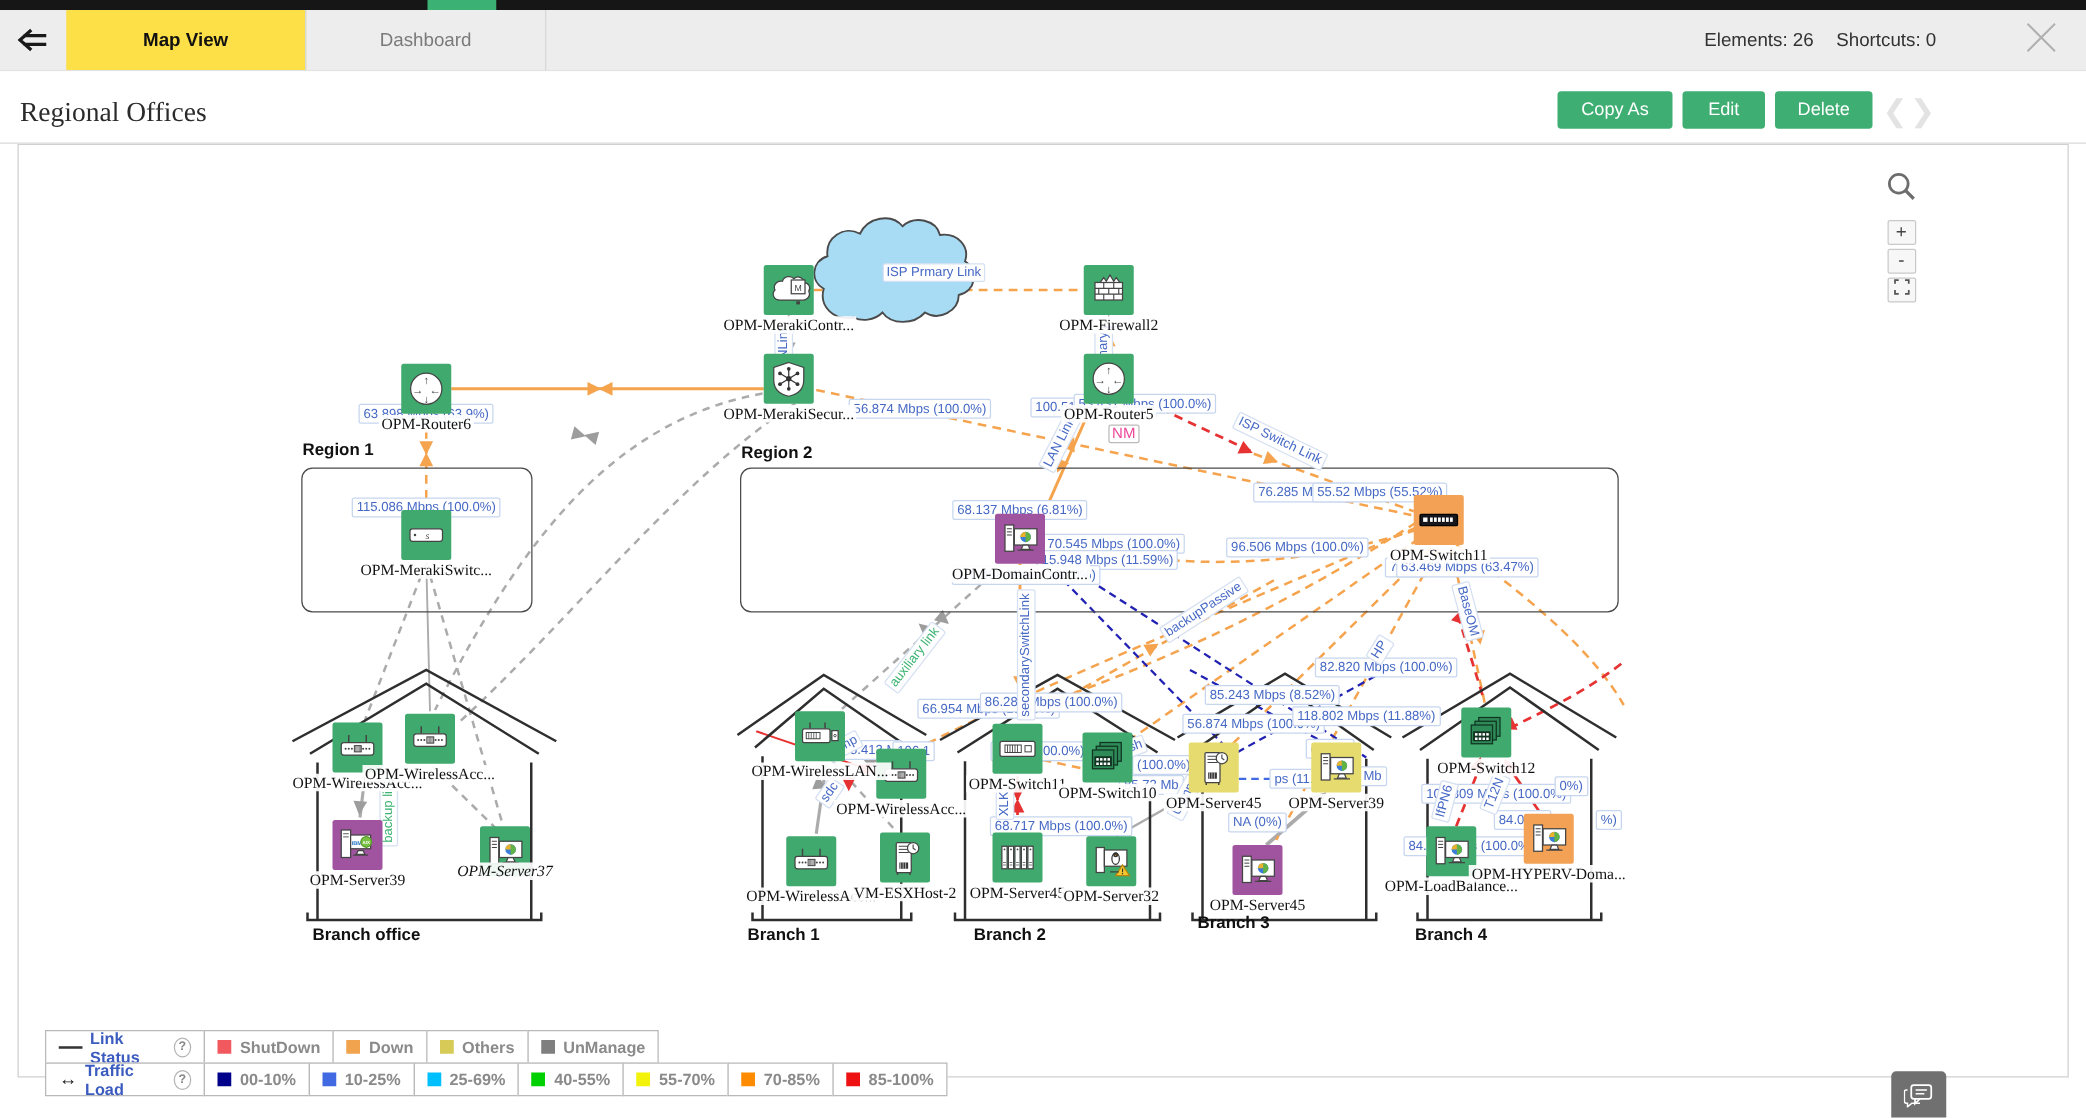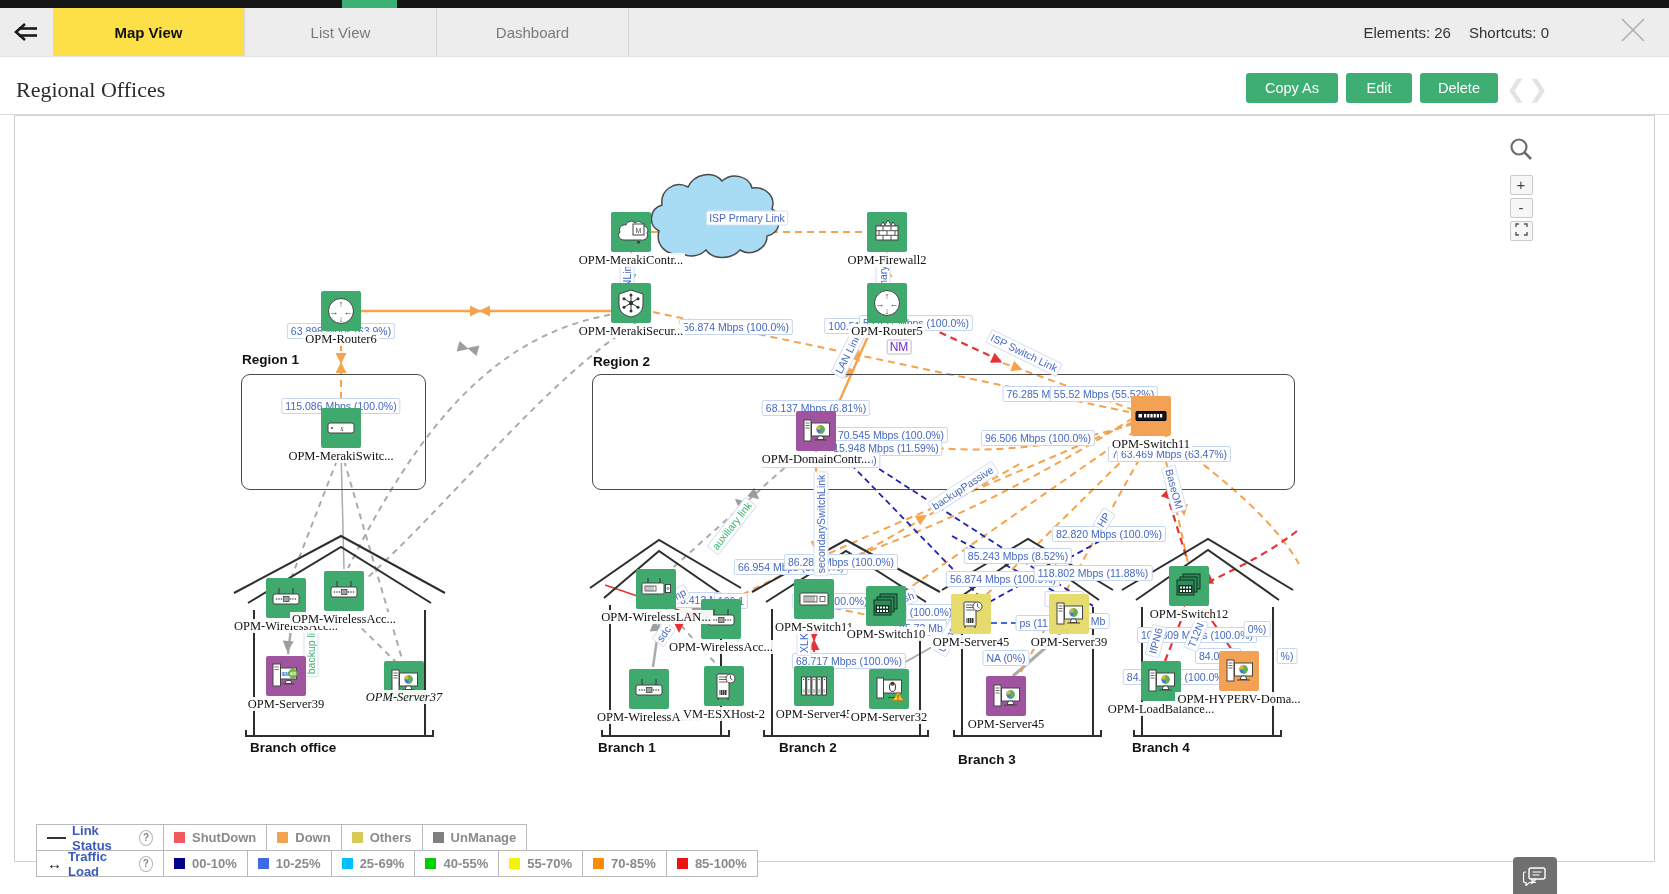--- a/index.html
+++ b/index.html
@@ -85,21 +85,20 @@
 
 <div class="tabbar">
   <div class="back-btn">
     <svg width="26" height="22" viewBox="0 0 26 22">
       <path d="M11,3 L2,11 L11,19" stroke="#1a1a1a" stroke-width="2.6" fill="none"></path>
       <line x1="5" y1="7.5" x2="23" y2="7.5" stroke="#1a1a1a" stroke-width="2.6"></line>
       <line x1="5" y1="14.5" x2="23" y2="14.5" stroke="#1a1a1a" stroke-width="2.6"></line>
     </svg>
   </div>
   <div class="tab active">Map View</div>
-  <div class="tab">List View</div>
   <div class="tab">Dashboard</div>
 </div>
 
 <div class="top-stats">
   <span class="stat">
     <span>Elements:</span> <b>26</b></span>
   <span class="stat">
     <span>Shortcuts:</span> <b>0</b></span>
 </div>
 
@@ -256,21 +255,21 @@
     </svg>
 
   <div id="overlay">
       <div class="region-box" style="left: 226px; top: 258px; width: 185px; height: 116px;"></div>
       <div class="region-title" style="left: 227px; top: 236px;">Region 1</div>
       <div class="region-box" style="left: 577px; top: 258px; width: 703px; height: 116px;"></div>
       <div class="region-title" style="left: 578px; top: 238px;">Region 2</div>
       <div class="branch-label" style="left: 235px; top: 624px;">Branch office</div>
       <div class="branch-label" style="left: 583px; top: 624px;">Branch 1</div>
       <div class="branch-label" style="left: 764px; top: 624px;">Branch 2</div>
-      <div class="branch-label" style="left: 943px; top: 636px;">Branch 3</div>
+      <div class="branch-label" style="left: 943px; top: 614px;">Branch 3</div>
       <div class="branch-label" style="left: 1117px; top: 624px;">Branch 4</div>
       <div class="llabel" style="left: 326px; top: 215px;">63.898 Mbps (63.9%)</div>
       <div class="llabel" style="left: 326px; top: 290px;">115.086 Mbps (100.0%)</div>
       <div class="llabel" style="left: 721px; top: 211px;">56.874 Mbps (100.0%)</div>
       <div class="llabel" style="left: 860px; top: 210px;">100.512 Mbps (10.0</div>
       <div class="llabel" style="left: 901px; top: 207px;">53.431 Mbps (100.0%)</div>
       <div class="llabel" style="left: 801px; top: 292px;">68.137 Mbps (6.81%)</div>
       <div class="llabel" style="left: 876px; top: 319px;">70.545 Mbps (100.0%)</div>
       <div class="llabel" style="left: 871px; top: 332px;">15.948 Mbps (11.59%)</div>
       <div class="llabel" style="left: 806px; top: 344px;">110.458 Mbps (100.0%)</div>
@@ -296,21 +295,21 @@
       <div class="llabel" style="left: 1026px; top: 507px;">ps (11.59</div>
       <div class="llabel" style="left: 1083px; top: 505px;">Mb</div>
       <div class="llabel" style="left: 1182px; top: 519px;">108.809 Mbps (100.0%)</div>
       <div class="llabel" style="left: 1242px; top: 513px;">0%)</div>
       <div class="llabel" style="left: 1203px; top: 540px;">84.06 M</div>
       <div class="llabel" style="left: 1272px; top: 540px;">%)</div>
       <div class="llabel" style="left: 1162px; top: 561px;">84.96 Mbps (100.0%)</div>
       <div class="lname" style="left: 732px; top: 102px; transform: translate(-50%, -50%) rotate(0deg);">ISP Prmary Link</div>
       <div class="lname" style="left: 612px; top: 166px; transform: translate(-50%, -50%) rotate(-90deg);">WANLink</div>
       <div class="lname" style="left: 868px; top: 167px; transform: translate(-50%, -50%) rotate(-90deg);">primary</div>
-      <div class="lname big" style="left: 884px; top: 231px; transform: translate(-50%, -50%) rotate(0deg); color: #6d28d9;">NM</div>
+      <div class="lname big" style="left: 884px; top: 231px; transform: translate(-50%, -50%) rotate(0deg); color: #ec4899;">NM</div>
       <div class="lname" style="left: 833px; top: 238px; transform: translate(-50%, -50%) rotate(-63deg);">LAN Link</div>
       <div class="lname" style="left: 1009px; top: 237px; transform: translate(-50%, -50%) rotate(26deg);">ISP Switch Link</div>
       <div class="lname" style="left: 948px; top: 372px; transform: translate(-50%, -50%) rotate(-33deg);">backupPassive</div>
       <div class="lname" style="left: 806px; top: 408px; transform: translate(-50%, -50%) rotate(-90deg);">secondarySwitchLink</div>
       <div class="lname" style="left: 717px; top: 410px; transform: translate(-50%, -50%) rotate(-52deg); color: rgb(60, 179, 113);">auxiliary link</div>
       <div class="lname" style="left: 1089px; top: 404px; transform: translate(-50%, -50%) rotate(-58deg);">HP</div>
       <div class="lname" style="left: 1159px; top: 373px; transform: translate(-50%, -50%) rotate(75deg);">BaseOM</div>
       <div class="lname" style="left: 296px; top: 532px; transform: translate(-50%, -50%) rotate(-90deg); color: rgb(60, 179, 113);">backup link</div>
       <div class="lname" style="left: 660px; top: 481px; transform: translate(-50%, -50%) rotate(-28deg);">temp</div>
       <div class="lname" style="left: 649px; top: 518px; transform: translate(-50%, -50%) rotate(-55deg);">sdc</div>

